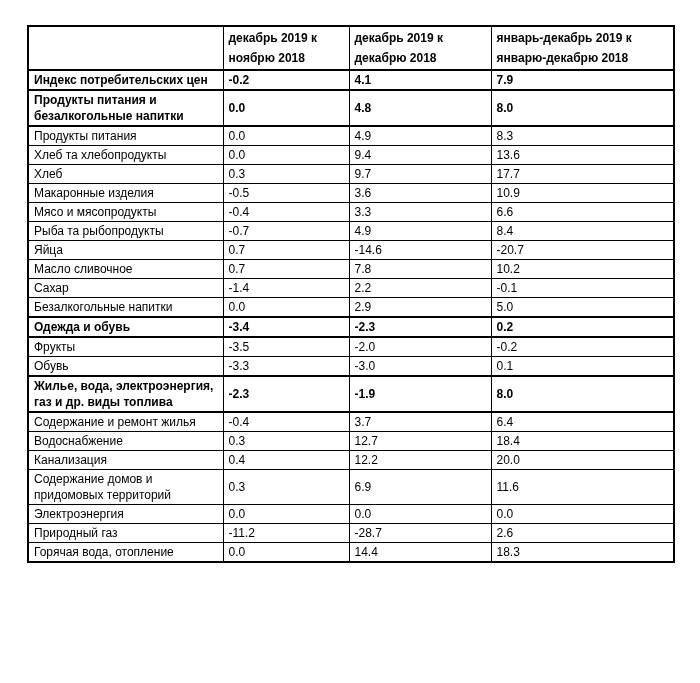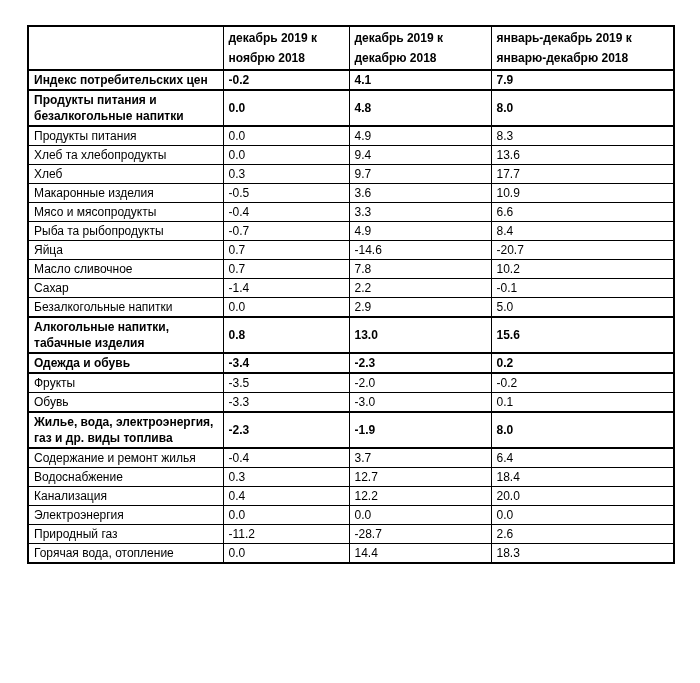--- a/index.html
+++ b/index.html
@@ -147,27 +147,20 @@
           <td>2.2</td>
           <td>-0.1</td>
         </tr>
         <tr>
           <td class="label">Безалкогольные напитки</td>
           <td>0.0</td>
           <td>2.9</td>
           <td>5.0</td>
         </tr>
         <tr class="bold">
-          <td class="label">Алкогольные напитки,
-табачные изделия</td>
-          <td>0.8</td>
-          <td>13.0</td>
-          <td>15.6</td>
-        </tr>
-        <tr class="bold">
           <td class="label">Одежда и обувь</td>
           <td>-3.4</td>
           <td>-2.3</td>
           <td>0.2</td>
         </tr>
         <tr>
           <td class="label">Фрукты</td>
           <td>-3.5</td>
           <td>-2.0</td>
           <td>-0.2</td>
@@ -197,20 +190,27 @@
           <td>12.7</td>
           <td>18.4</td>
         </tr>
         <tr>
           <td class="label">Канализация</td>
           <td>0.4</td>
           <td>12.2</td>
           <td>20.0</td>
         </tr>
         <tr>
+          <td class="label">Содержание домов и
+придомовых территорий</td>
+          <td>0.3</td>
+          <td>6.9</td>
+          <td>11.6</td>
+        </tr>
+        <tr>
           <td class="label">Электроэнергия</td>
           <td>0.0</td>
           <td>0.0</td>
           <td>0.0</td>
         </tr>
         <tr>
           <td class="label">Природный газ</td>
           <td>-11.2</td>
           <td>-28.7</td>
           <td>2.6</td>

